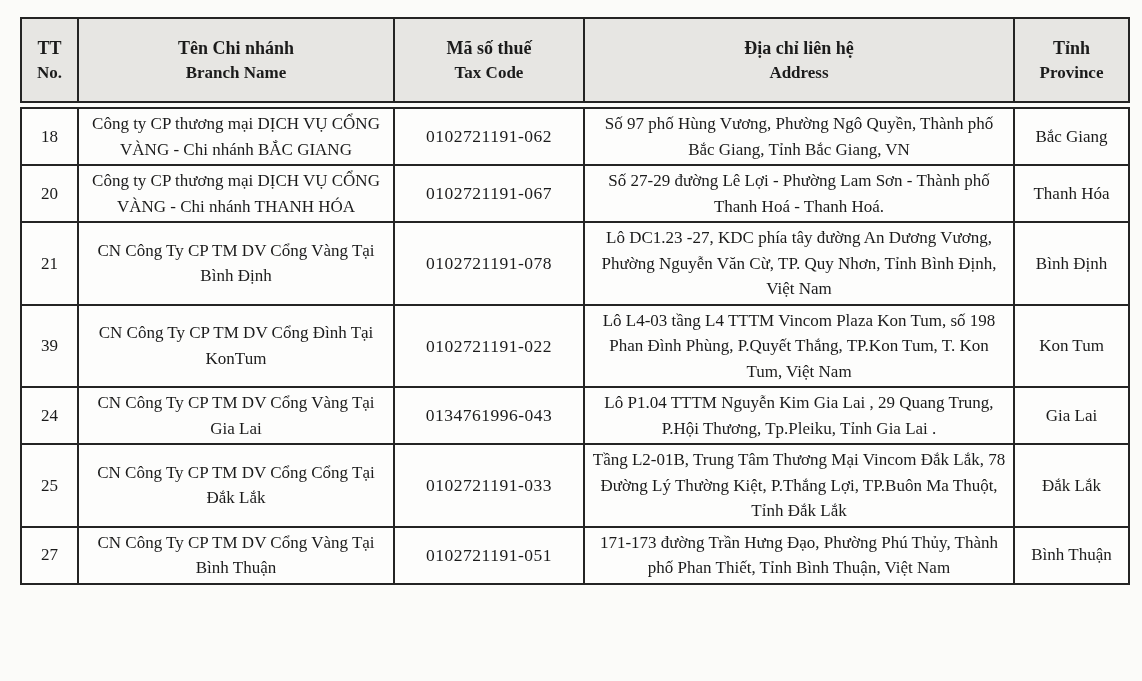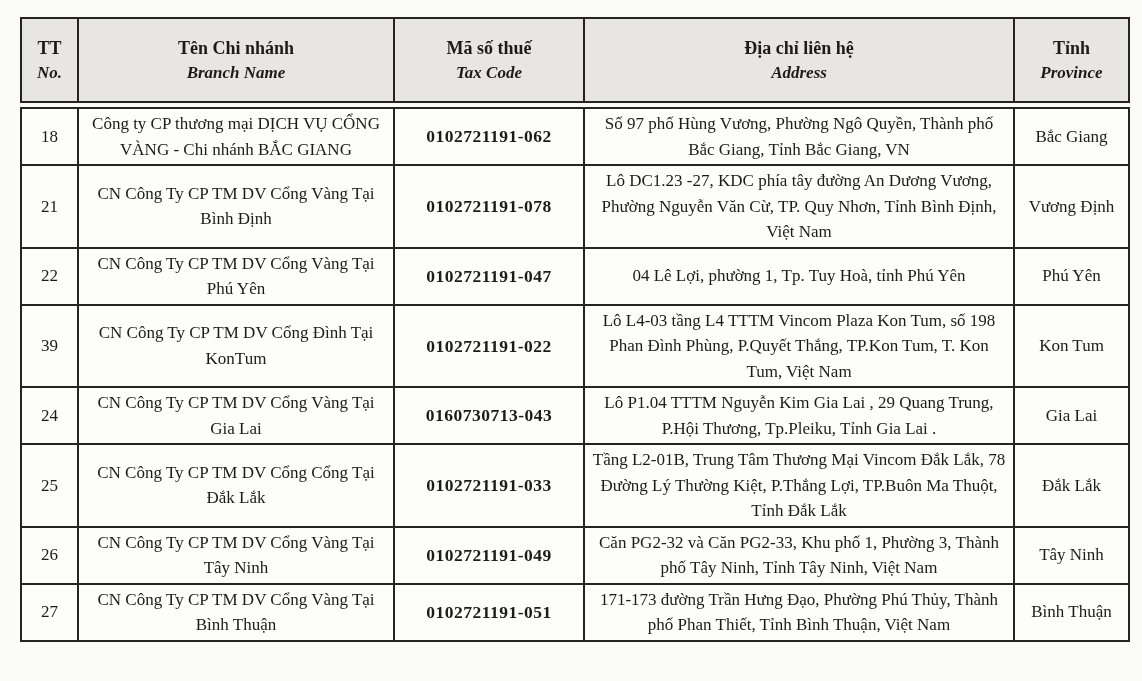--- a/index.html
+++ b/index.html
@@ -40,29 +40,28 @@
   }
   .hdr-vi {
     font-size: 18px;
     line-height: 1.45;
     font-weight: bold;
   }
   .hdr-en {
     font-size: 17px;
     line-height: 1.45;
     font-weight: bold;
-    font-style: italic;
   }
   td {
     font-size: 17px;
     line-height: 1.5;
     background: #fdfdfc;
   }
   td.tax {
-    font-weight: bold;
+    font-weight: normal;
     font-size: 17.5px;
     letter-spacing: 0.5px;
   }
   tr.h55 td { height: 51px; }
   tr.h73 td { height: 69px; }
 </style>
 </head>
 <body>
 
 <div class="page">
@@ -110,61 +109,54 @@
         <col style="width:115px">
     </colgroup>
     <tbody>
         <tr class="h55">
       <td>18</td>
       <td>Công ty CP thương mại DỊCH VỤ CỔNG VÀNG - Chi nhánh BẮC GIANG</td>
       <td class="tax">0102721191-062</td>
       <td>Số 97 phố Hùng Vương, Phường Ngô Quyền, Thành phố Bắc Giang, Tỉnh Bắc Giang, VN</td>
       <td>Bắc Giang</td>
     </tr>
+    <tr class="h55">
+      <td>20</td>
+      <td>Công ty CP thương mại DỊCH VỤ CỔNG VÀNG - Chi nhánh THANH HÓA</td>
+      <td class="tax">0102721191-067</td>
+      <td>Số 27-29 đường Lê Lợi - Phường Lam Sơn - Thành phố Thanh Hoá - Thanh Hoá.</td>
+      <td>Thanh Hóa</td>
+    </tr>
     <tr class="h73">
       <td>21</td>
       <td>CN Công Ty CP TM DV Cổng Vàng Tại Bình Định</td>
       <td class="tax">0102721191-078</td>
       <td>Lô DC1.23 -27, KDC phía tây đường An Dương Vương, Phường Nguyễn Văn Cừ, TP. Quy Nhơn, Tỉnh Bình Định, Việt Nam</td>
-      <td>Vương Định</td>
-    </tr>
-    <tr class="h55">
-      <td>22</td>
-      <td>CN Công Ty CP TM DV Cổng Vàng Tại Phú Yên</td>
-      <td class="tax">0102721191-047</td>
-      <td>04 Lê Lợi, phường 1, Tp. Tuy Hoà, tỉnh Phú Yên</td>
-      <td>Phú Yên</td>
+      <td>Bình Định</td>
     </tr>
     <tr class="h73">
       <td>39</td>
       <td>CN Công Ty CP TM DV Cổng Đình Tại KonTum</td>
       <td class="tax">0102721191-022</td>
       <td>Lô L4-03 tầng L4 TTTM Vincom Plaza Kon Tum, số 198 Phan Đình Phùng, P.Quyết Thắng, TP.Kon Tum, T. Kon Tum, Việt Nam</td>
       <td>Kon Tum</td>
     </tr>
     <tr class="h55">
       <td>24</td>
       <td>CN Công Ty CP TM DV Cổng Vàng Tại Gia Lai</td>
-      <td class="tax">0160730713-043</td>
+      <td class="tax">0134761996-043</td>
       <td>Lô P1.04 TTTM Nguyễn Kim Gia Lai , 29 Quang Trung, P.Hội Thương, Tp.Pleiku, Tỉnh Gia Lai .</td>
       <td>Gia Lai</td>
     </tr>
     <tr class="h73">
       <td>25</td>
       <td>CN Công Ty CP TM DV Cổng Cổng Tại Đắk Lắk</td>
       <td class="tax">0102721191-033</td>
       <td>Tầng L2-01B, Trung Tâm Thương Mại Vincom Đắk Lắk, 78 Đường Lý Thường Kiệt, P.Thắng Lợi, TP.Buôn Ma Thuột, Tỉnh Đắk Lắk</td>
       <td>Đắk Lắk</td>
-    </tr>
-    <tr class="h55">
-      <td>26</td>
-      <td>CN Công Ty CP TM DV Cổng Vàng Tại Tây Ninh</td>
-      <td class="tax">0102721191-049</td>
-      <td>Căn PG2-32 và Căn PG2-33, Khu phố 1, Phường 3, Thành phố Tây Ninh, Tỉnh Tây Ninh, Việt Nam</td>
-      <td>Tây Ninh</td>
     </tr>
     <tr class="h55">
       <td>27</td>
       <td>CN Công Ty CP TM DV Cổng Vàng Tại Bình Thuận</td>
       <td class="tax">0102721191-051</td>
       <td>171-173 đường Trần Hưng Đạo, Phường Phú Thủy, Thành phố Phan Thiết, Tỉnh Bình Thuận, Việt Nam</td>
       <td>Bình Thuận</td>
     </tr>
   </tbody>
     </table>

